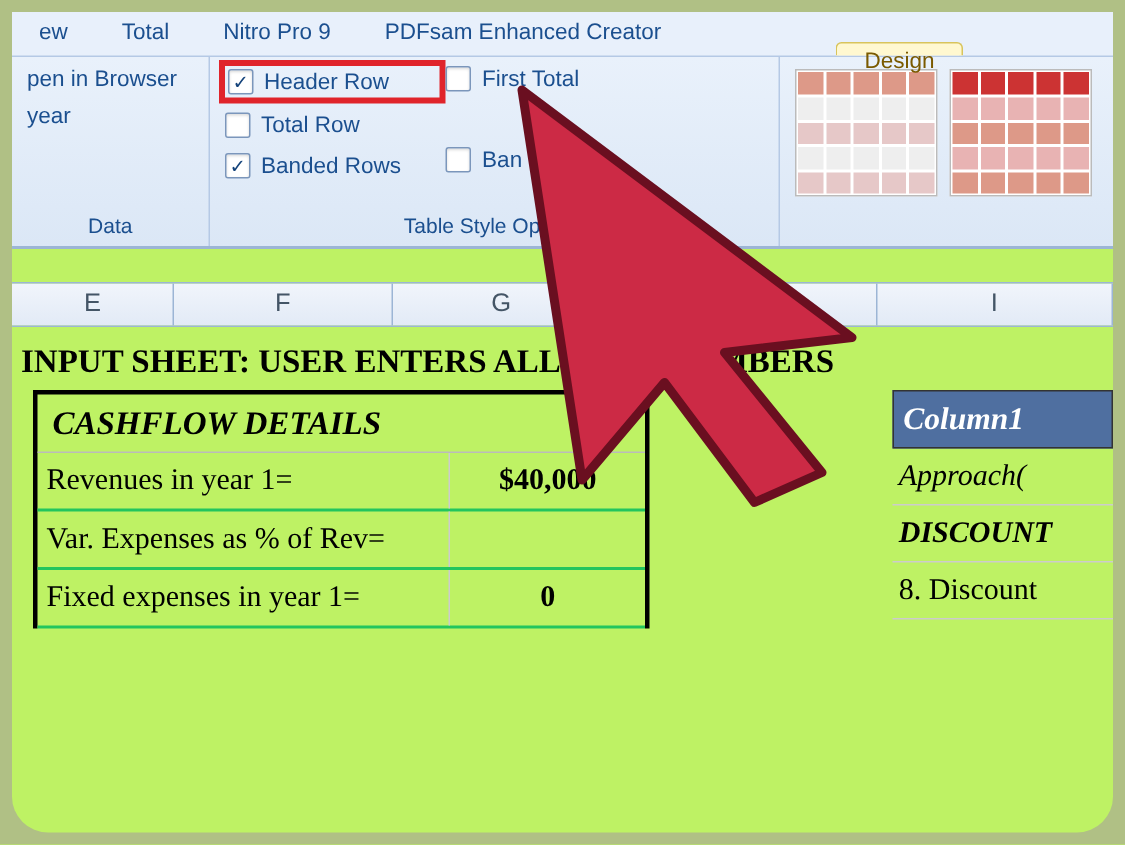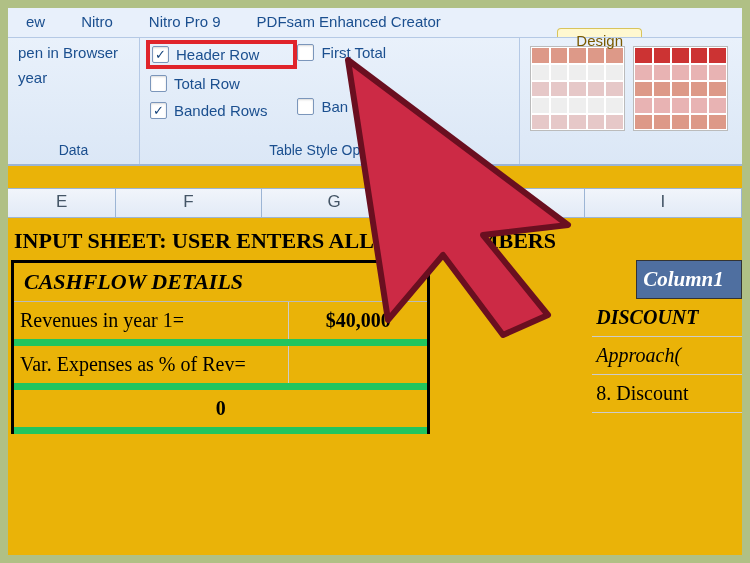--- a/index.html
+++ b/index.html
@@ -8,21 +8,22 @@
     font-family: 'Segoe UI', Tahoma, sans-serif;
     background: #b0c085;
     width: 750px;
     height: 563px;
     overflow: hidden;
     position: relative;
   }
   .frame {
     position: absolute;
     top: 8px; left: 8px; right: 8px; bottom: 8px;
-    background: #eab308;
+    background: #bef264;
+    border-radius: 24px;
   }
   
   .tabs {
     display: flex;
     background: #e8f0fb;
     height: 30px;
     border-bottom: 1px solid #b5c9e5;
     font-size: 15px;
     color: #1b4f8f;
   }
@@ -133,52 +134,51 @@
     font-family: 'Times New Roman', serif;
     color: #000;
   }
   .title {
     font-size: 22px;
     font-weight: bold;
     padding: 0 0 6px 6px;
   }
   .main-row { display:flex; }
   .left-table {
-    margin-left: 3px;
+    margin-left: 14px;
     width: 420px;
     border: 3px solid #000;
     border-bottom: none;
   }
   .lt-head {
     font-style: italic;
     font-weight: bold;
     font-size: 22px;
     padding: 6px 10px;
     border-bottom: 1px solid #bbb;
   }
   .lt-row {
     display: flex;
     font-size: 20px;
-    border-bottom: 7px solid #22c55e;
+    border-bottom: 2px solid #22c55e;
   }
   .lt-lbl { width: 275px; padding: 7px 6px; border-right: 1px solid #ccc;}
   .lt-val { flex:1; text-align: center; font-weight: bold; padding: 7px 0;}
   .right-table {
     margin-left: 162px;
     width: 150px;
   }
   .rt-th {
     background: #4f6fa0;
     color: #fff;
     font-style: italic;
     font-weight: bold;
     font-size: 21px;
     padding: 6px 6px;
     border: 1px solid #333;
-    margin-left: 44px;
   }
   .rt-row {
     font-size: 20px;
     padding: 7px 4px;
     border-bottom: 1px solid #ccc;
   }
   .rt-row.bold-it { font-weight:bold; font-style:italic; }
   .rt-row.it { font-style:italic; }
   
   .cursor-ovl {
@@ -187,21 +187,21 @@
     pointer-events: none;
   }
 </style>
 </head>
 <body>
 
 <div class="frame">
 
   <div class="tabs">
     <div class="tab">ew</div>
-    <div class="tab">Nitro</div>
+    <div class="tab">Total</div>
     <div class="tab">Nitro Pro 9</div>
     <div class="tab">PDFsam Enhanced Creator</div>
     <div style="flex:1"></div>
     <div class="tab active">Design</div>
     <div style="width:100px"></div>
   </div>
 
   <div class="ribbon">
     <div class="group ext-left">
       <div class="group-body">
@@ -344,27 +344,28 @@
         <div class="left-table">
           <div class="lt-head">CASHFLOW DETAILS</div>
           <div class="lt-row">
             <div class="lt-lbl">Revenues in  year 1=</div>
             <div class="lt-val">$40,000</div>
           </div>
           <div class="lt-row">
             <div class="lt-lbl">Var. Expenses as % of Rev=</div>
           </div>
           <div class="lt-row">
+            <div class="lt-lbl">Fixed expenses in year 1=</div>
             <div class="lt-val">0</div>
           </div>
         </div>
         <div class="right-table">
           <div class="rt-th">Column1</div>
+          <div class="rt-row it">Approach(</div>
           <div class="rt-row bold-it">DISCOUNT</div>
-          <div class="rt-row it">Approach(</div>
           <div class="rt-row">8. Discount</div>
         </div>
       </div>
     </div>
   </div>
 
   <svg class="cursor-ovl" width="300" height="290">
     <path d="M 60 10 L 280 175 L 195 185 L 260 265 L 215 285 L 155 205 L 100 270 Z" fill="#cc2a45" stroke="#6a0f20" stroke-width="6" stroke-linejoin="round"></path>
   </svg>
 

